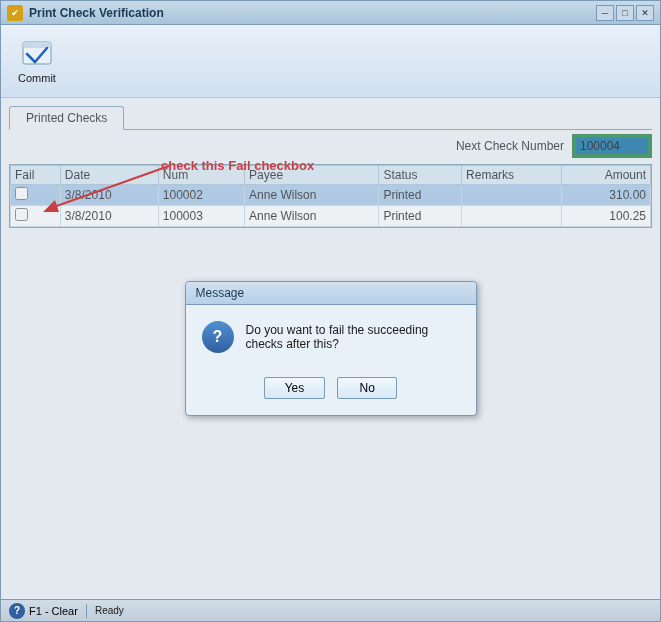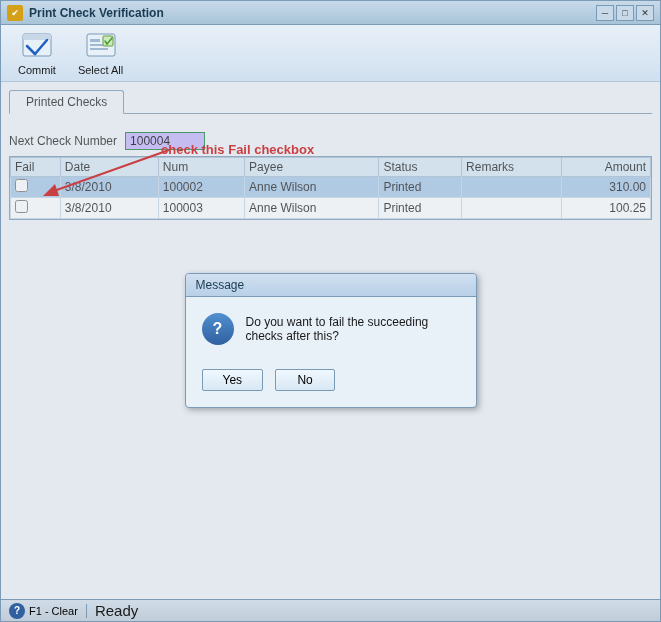--- a/index.html
+++ b/index.html
@@ -57,21 +57,21 @@
       border: 1px solid #7a9ab5;
       cursor: pointer;
       font-size: 9px;
       display: flex;
       align-items: center;
       justify-content: center;
       color: #333;
     }
     .toolbar {
       background: linear-gradient(to bottom, #e8f0f8, #d0e0f0);
-      padding: 0 8px;
+      padding: 8px 8px;
       display: flex;
       gap: 4px;
       border-bottom: 1px solid #b0c8d8;
       flex-shrink: 0;
     }
     .toolbar-btn {
       display: flex;
       flex-direction: column;
       align-items: center;
       padding: 4px 8px;
@@ -95,21 +95,21 @@
       padding: 8px;
       display: flex;
       flex-direction: column;
       background: #f0f4f8;
       position: relative;
       overflow: hidden;
     }
     .tab-bar {
       display: flex;
       border-bottom: 1px solid #7a9ab5;
-      margin-bottom: 18px;
+      margin-bottom: 4px;
       flex-shrink: 0;
     }
     .tab {
       padding: 4px 16px;
       border: 1px solid #7a9ab5;
       border-bottom: none;
       background: #dce8f4;
       cursor: pointer;
       font-size: 12px;
       border-radius: 3px 3px 0 0;
@@ -123,36 +123,36 @@
     .annotation {
       color: #cc0000;
       font-weight: bold;
       font-size: 13px;
       position: absolute;
       top: 60px;
       left: 160px;
     }
     .next-check-row {
       display: flex;
-      justify-content: flex-start;
+      justify-content: flex-end;
       align-items: center;
       margin-bottom: 6px;
       flex-shrink: 0;
     }
     .next-check-label {
       font-size: 12px;
       color: #1a1a1a;
       margin-right: 8px;
     }
     .next-check-input {
-      border: 1px solid #15803d;
+      border: 4px solid #15803d;
       padding: 1px 4px;
       width: 80px;
       font-size: 12px;
-      background: #c4b5fd;
+      background: #0369a1;
     }
     .table-wrapper {
       border: 1px solid #7a9ab5;
       background: white;
       flex-shrink: 0;
     }
     table {
       width: 100%;
       border-collapse: collapse;
       font-size: 12px;
@@ -233,21 +233,21 @@
       font-weight: bold;
       font-size: 16px;
       flex-shrink: 0;
     }
     .modal-message {
       font-size: 12px;
       color: #1a1a1a;
     }
     .modal-buttons {
       display: flex;
-      justify-content: flex-start;
+      justify-content: center;
       gap: 12px;
       padding: 8px 16px 16px;
     }
     .modal-btn {
       padding: 3px 20px;
       border: 1px solid #7a9ab5;
       background: linear-gradient(to bottom, #f0f8ff, #d8e8f4);
       cursor: pointer;
       font-size: 12px;
       border-radius: 2px;
@@ -280,21 +280,21 @@
       justify-content: center;
       font-size: 10px;
       font-weight: bold;
     }
     .status-sep {
       width: 1px;
       height: 14px;
       background: #7a9ab5;
     }
     .status-text {
-      font-size: 15px;
+      font-size: 10px;
       color: #1a1a1a;
     }
   </style>
 </head>
 <body>
 
 <div class="window">
 
   <div class="title-bar">
     <div class="title-bar-icon">✔</div>
@@ -311,32 +311,20 @@
     <div class="toolbar-btn">
       <svg class="toolbar-icon" viewBox="0 0 32 32">
         <rect x="2" y="4" width="28" height="22" rx="2" fill="#e8f0f8" stroke="#7a9ab5" stroke-width="1"></rect>
         <rect x="2" y="4" width="28" height="6" rx="2" fill="#c8d8e8"></rect>
         <line x1="6" y1="16" x2="14" y2="24" stroke="#2060c0" stroke-width="2.5" stroke-linecap="round"></line>
         <line x1="14" y1="24" x2="26" y2="10" stroke="#2060c0" stroke-width="2.5" stroke-linecap="round"></line>
       </svg>
       <span class="toolbar-label">Commit</span>
     </div>
 
-    <div class="toolbar-btn">
-      <svg class="toolbar-icon" viewBox="0 0 32 32">
-        <rect x="2" y="4" width="28" height="22" rx="2" fill="#e8f0f8" stroke="#7a9ab5" stroke-width="1"></rect>
-        <rect x="5" y="9" width="10" height="3" fill="#a0b8d0"></rect>
-        <rect x="5" y="14" width="22" height="2" fill="#a0b8d0"></rect>
-        <rect x="5" y="18" width="18" height="2" fill="#a0b8d0"></rect>
-        <rect x="18" y="6" width="10" height="10" rx="1" fill="#d0e8c0" stroke="#60a040" stroke-width="1"></rect>
-        <line x1="20" y1="11" x2="22" y2="14" stroke="#40a020" stroke-width="1.5" stroke-linecap="round"></line>
-        <line x1="22" y1="14" x2="27" y2="8" stroke="#40a020" stroke-width="1.5" stroke-linecap="round"></line>
-      </svg>
-      <span class="toolbar-label">Select All</span>
-    </div>
 
 
   </div>
 
   <div class="content">
 
     <div class="tab-bar">
       <div class="tab active">Printed Checks</div>
     </div>
 

